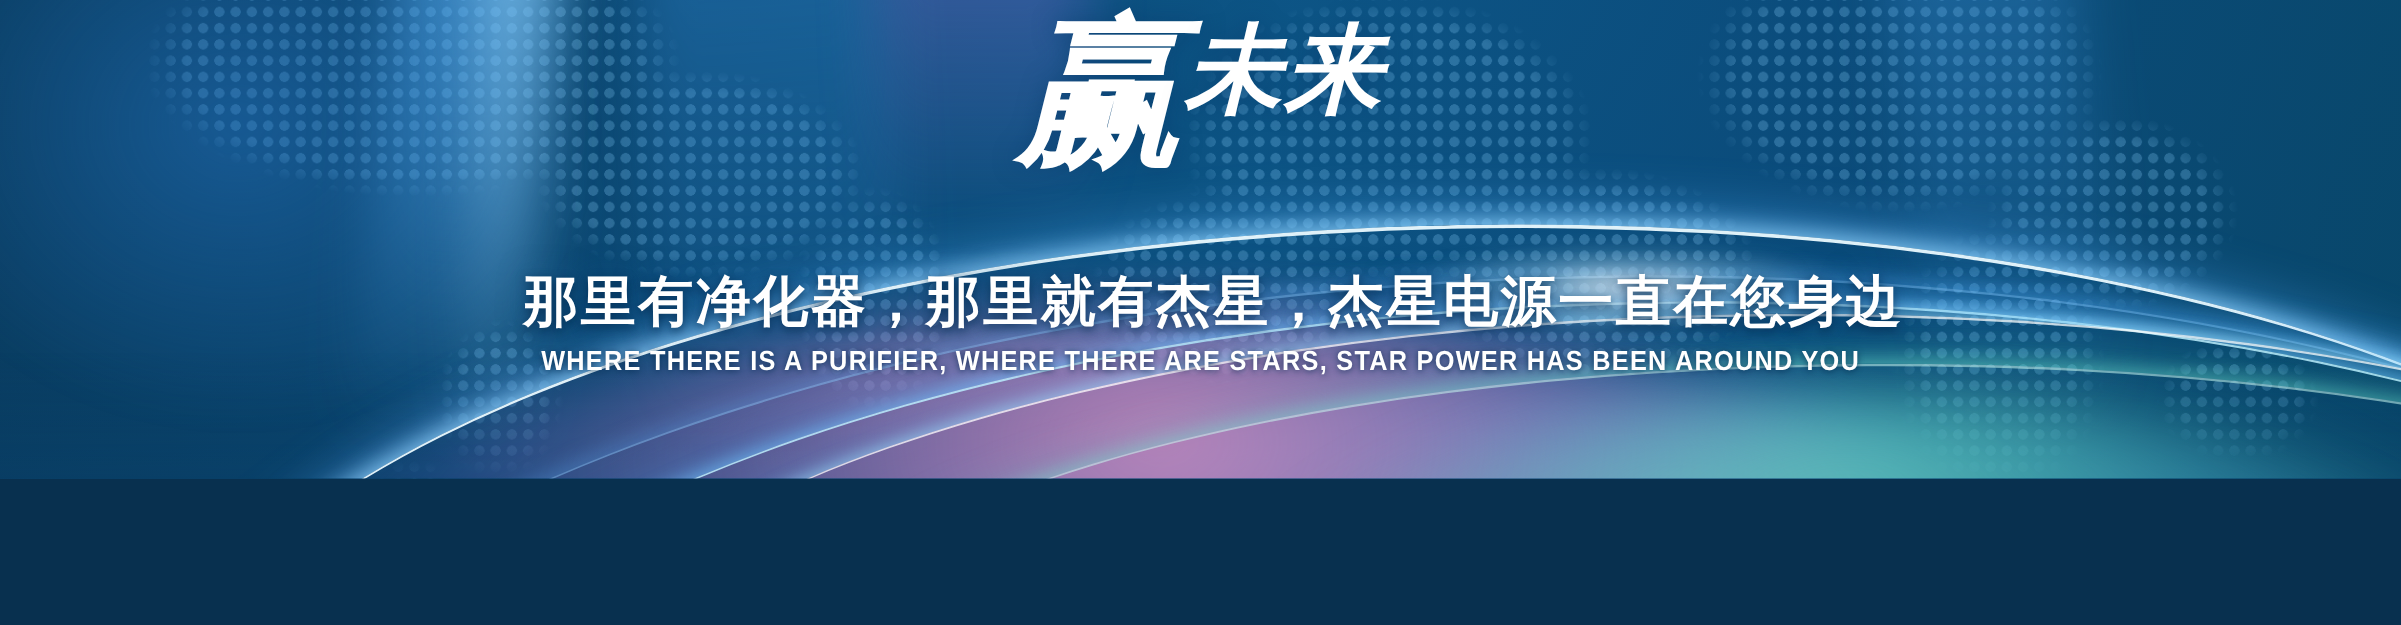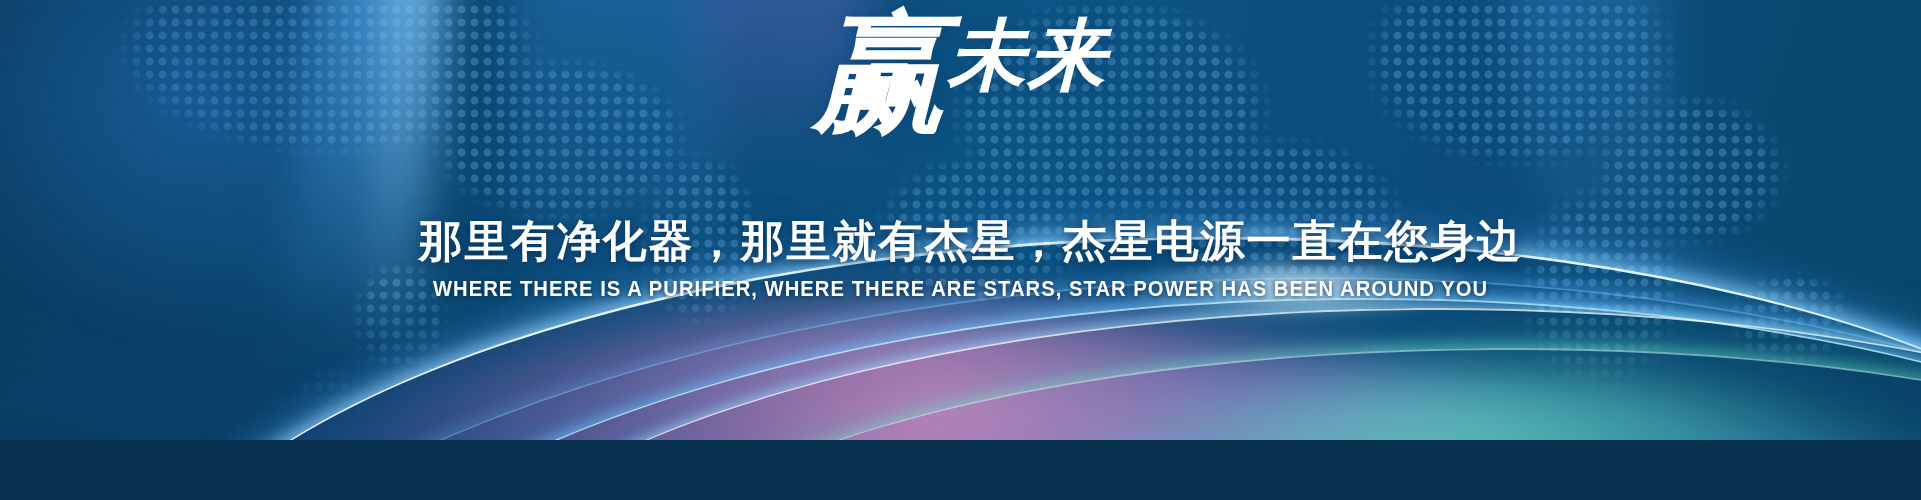--- a/index.html
+++ b/index.html
@@ -3,21 +3,21 @@
 <meta charset="utf-8">
 <style>
   html, body {
     margin: 0;
     padding: 0;
     background: #08304f;
   }
   #banner {
     position: relative;
     width: 1921px;
-    height: 440px;
+    height: 383px;
     overflow: hidden;
     font-family: "Liberation Sans", sans-serif;
     background: #0b4a7a;
   }
 
   
   .bg-base {
     position: absolute; inset: 0;
     background:
       radial-gradient(120% 150% at 22% 85%, #084066 0%, #074268 35%, #0a4c78 65%, #0d5285 100%);

